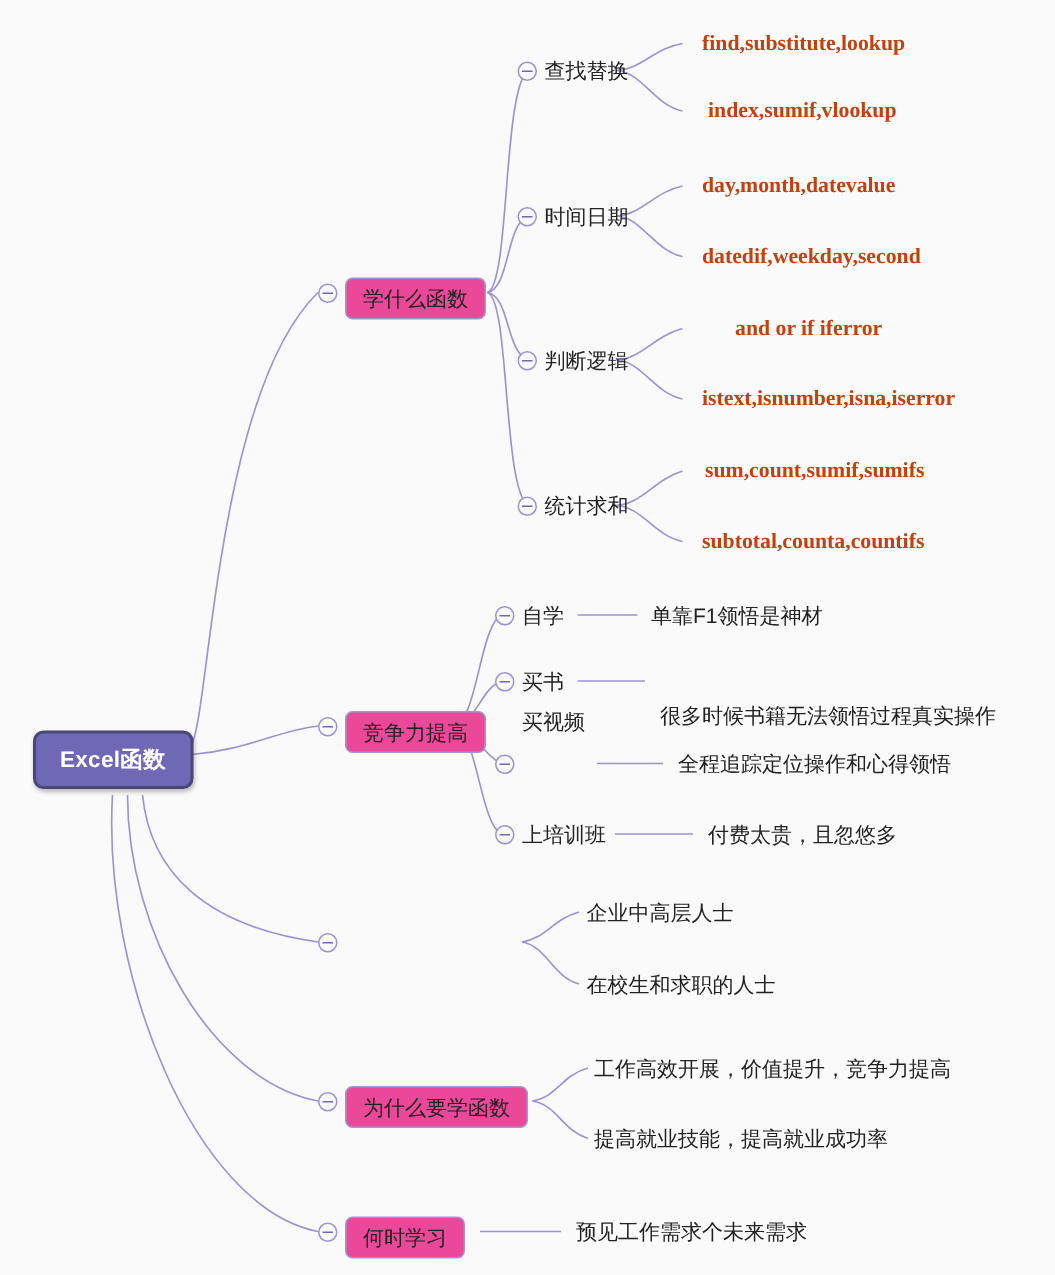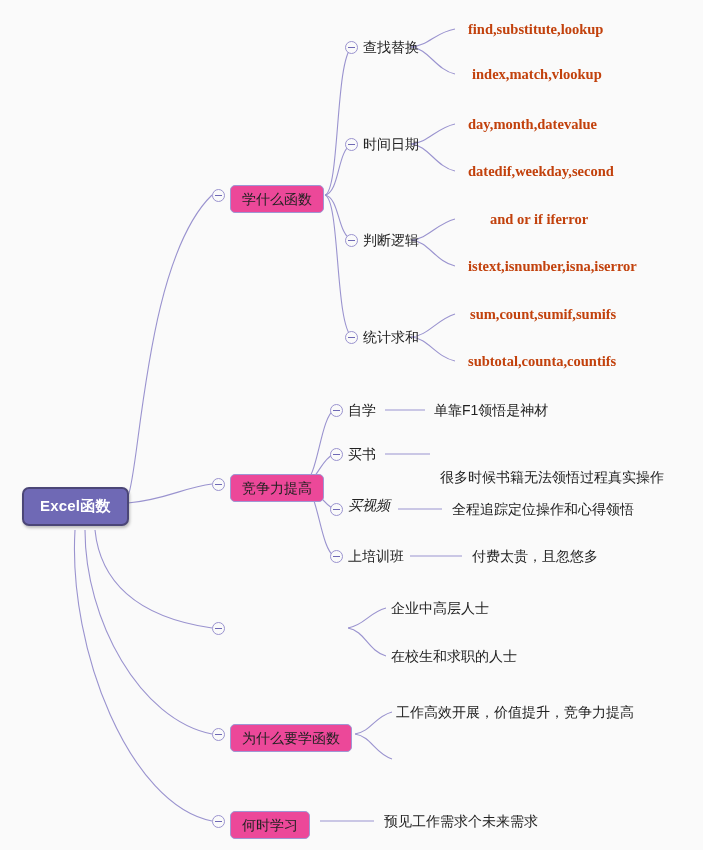--- a/index.html
+++ b/index.html
@@ -149,21 +149,21 @@
   </svg>
 
   <div class="node root-node" style="left:22px; top:487px;">Excel函数</div>
 
   <div class="toggle" style="left:212px; top:189px;"></div>
   <div class="node branch-node" style="left:230px; top:185px;">学什么函数</div>
 
   <div class="toggle" style="left:345px; top:41px;"></div>
   <div class="node sub-node" style="left:363px; top:38px;">查找替换</div>
   <div class="node leaf-bold" style="left:468px; top:20px;">find,substitute,lookup</div>
-  <div class="node leaf-bold" style="left:472px; top:65px;">index,match,vlookup</div>
+  <div class="node leaf-bold" style="left:472px; top:65px;">index,sumif,vlookup</div>
 
   <div class="toggle" style="left:345px; top:138px;"></div>
   <div class="node sub-node" style="left:363px; top:135px;">时间日期</div>
   <div class="node leaf-bold" style="left:468px; top:115px;">day,month,datevalue</div>
   <div class="node leaf-bold" style="left:468px; top:162px;">datedif,weekday,second</div>
 
   <div class="toggle" style="left:345px; top:234px;"></div>
   <div class="node sub-node" style="left:363px; top:231px;">判断逻辑</div>
   <div class="node leaf-bold" style="left:474px; top:210px;margin-left:16px;">and or if iferror</div>
   <div class="node leaf-bold" style="left:468px; top:257px;">istext,isnumber,isna,iserror</div>
@@ -178,32 +178,33 @@
 
   <div class="toggle" style="left:330px; top:404px;"></div>
   <div class="node sub-node" style="left:348px; top:401px;">自学</div>
   <div class="node leaf-plain" style="left:434px; top:401px;">单靠F1领悟是神材</div>
 
   <div class="toggle" style="left:330px; top:448px;"></div>
   <div class="node sub-node" style="left:348px; top:445px;">买书</div>
   <div class="node leaf-plain" style="left:440px; top:468px;">很多时候书籍无法领悟过程真实操作</div>
 
   <div class="toggle" style="left:330px; top:503px;"></div>
-  <div class="node sub-node" style="left:348px; top:496px;font-style:italic;">买视频</div>
+  <div class="node sub-node" style="left:348px; top:472px;">买视频</div>
   <div class="node leaf-plain" style="left:452px; top:500px;">全程追踪定位操作和心得领悟</div>
 
   <div class="toggle" style="left:330px; top:550px;"></div>
   <div class="node sub-node" style="left:348px; top:547px;">上培训班</div>
   <div class="node leaf-plain" style="left:472px; top:547px;">付费太贵，且忽悠多</div>
 
   <div class="toggle" style="left:212px; top:622px;"></div>
   <div class="node leaf-plain" style="left:391px; top:599px;">企业中高层人士</div>
   <div class="node leaf-plain" style="left:391px; top:647px;">在校生和求职的人士</div>
 
   <div class="toggle" style="left:212px; top:728px;"></div>
   <div class="node branch-node" style="left:230px; top:724px;">为什么要学函数</div>
   <div class="node leaf-plain" style="left:396px; top:703px;">工作高效开展，价值提升，竞争力提高</div>
+  <div class="node leaf-plain" style="left:396px; top:750px;">提高就业技能，提高就业成功率</div>
 
   <div class="toggle" style="left:212px; top:815px;"></div>
   <div class="node branch-node" style="left:230px; top:811px;">何时学习</div>
   <div class="node leaf-plain" style="left:384px; top:812px;">预见工作需求个未来需求</div>
 
 </div>
 
 </body></html>

